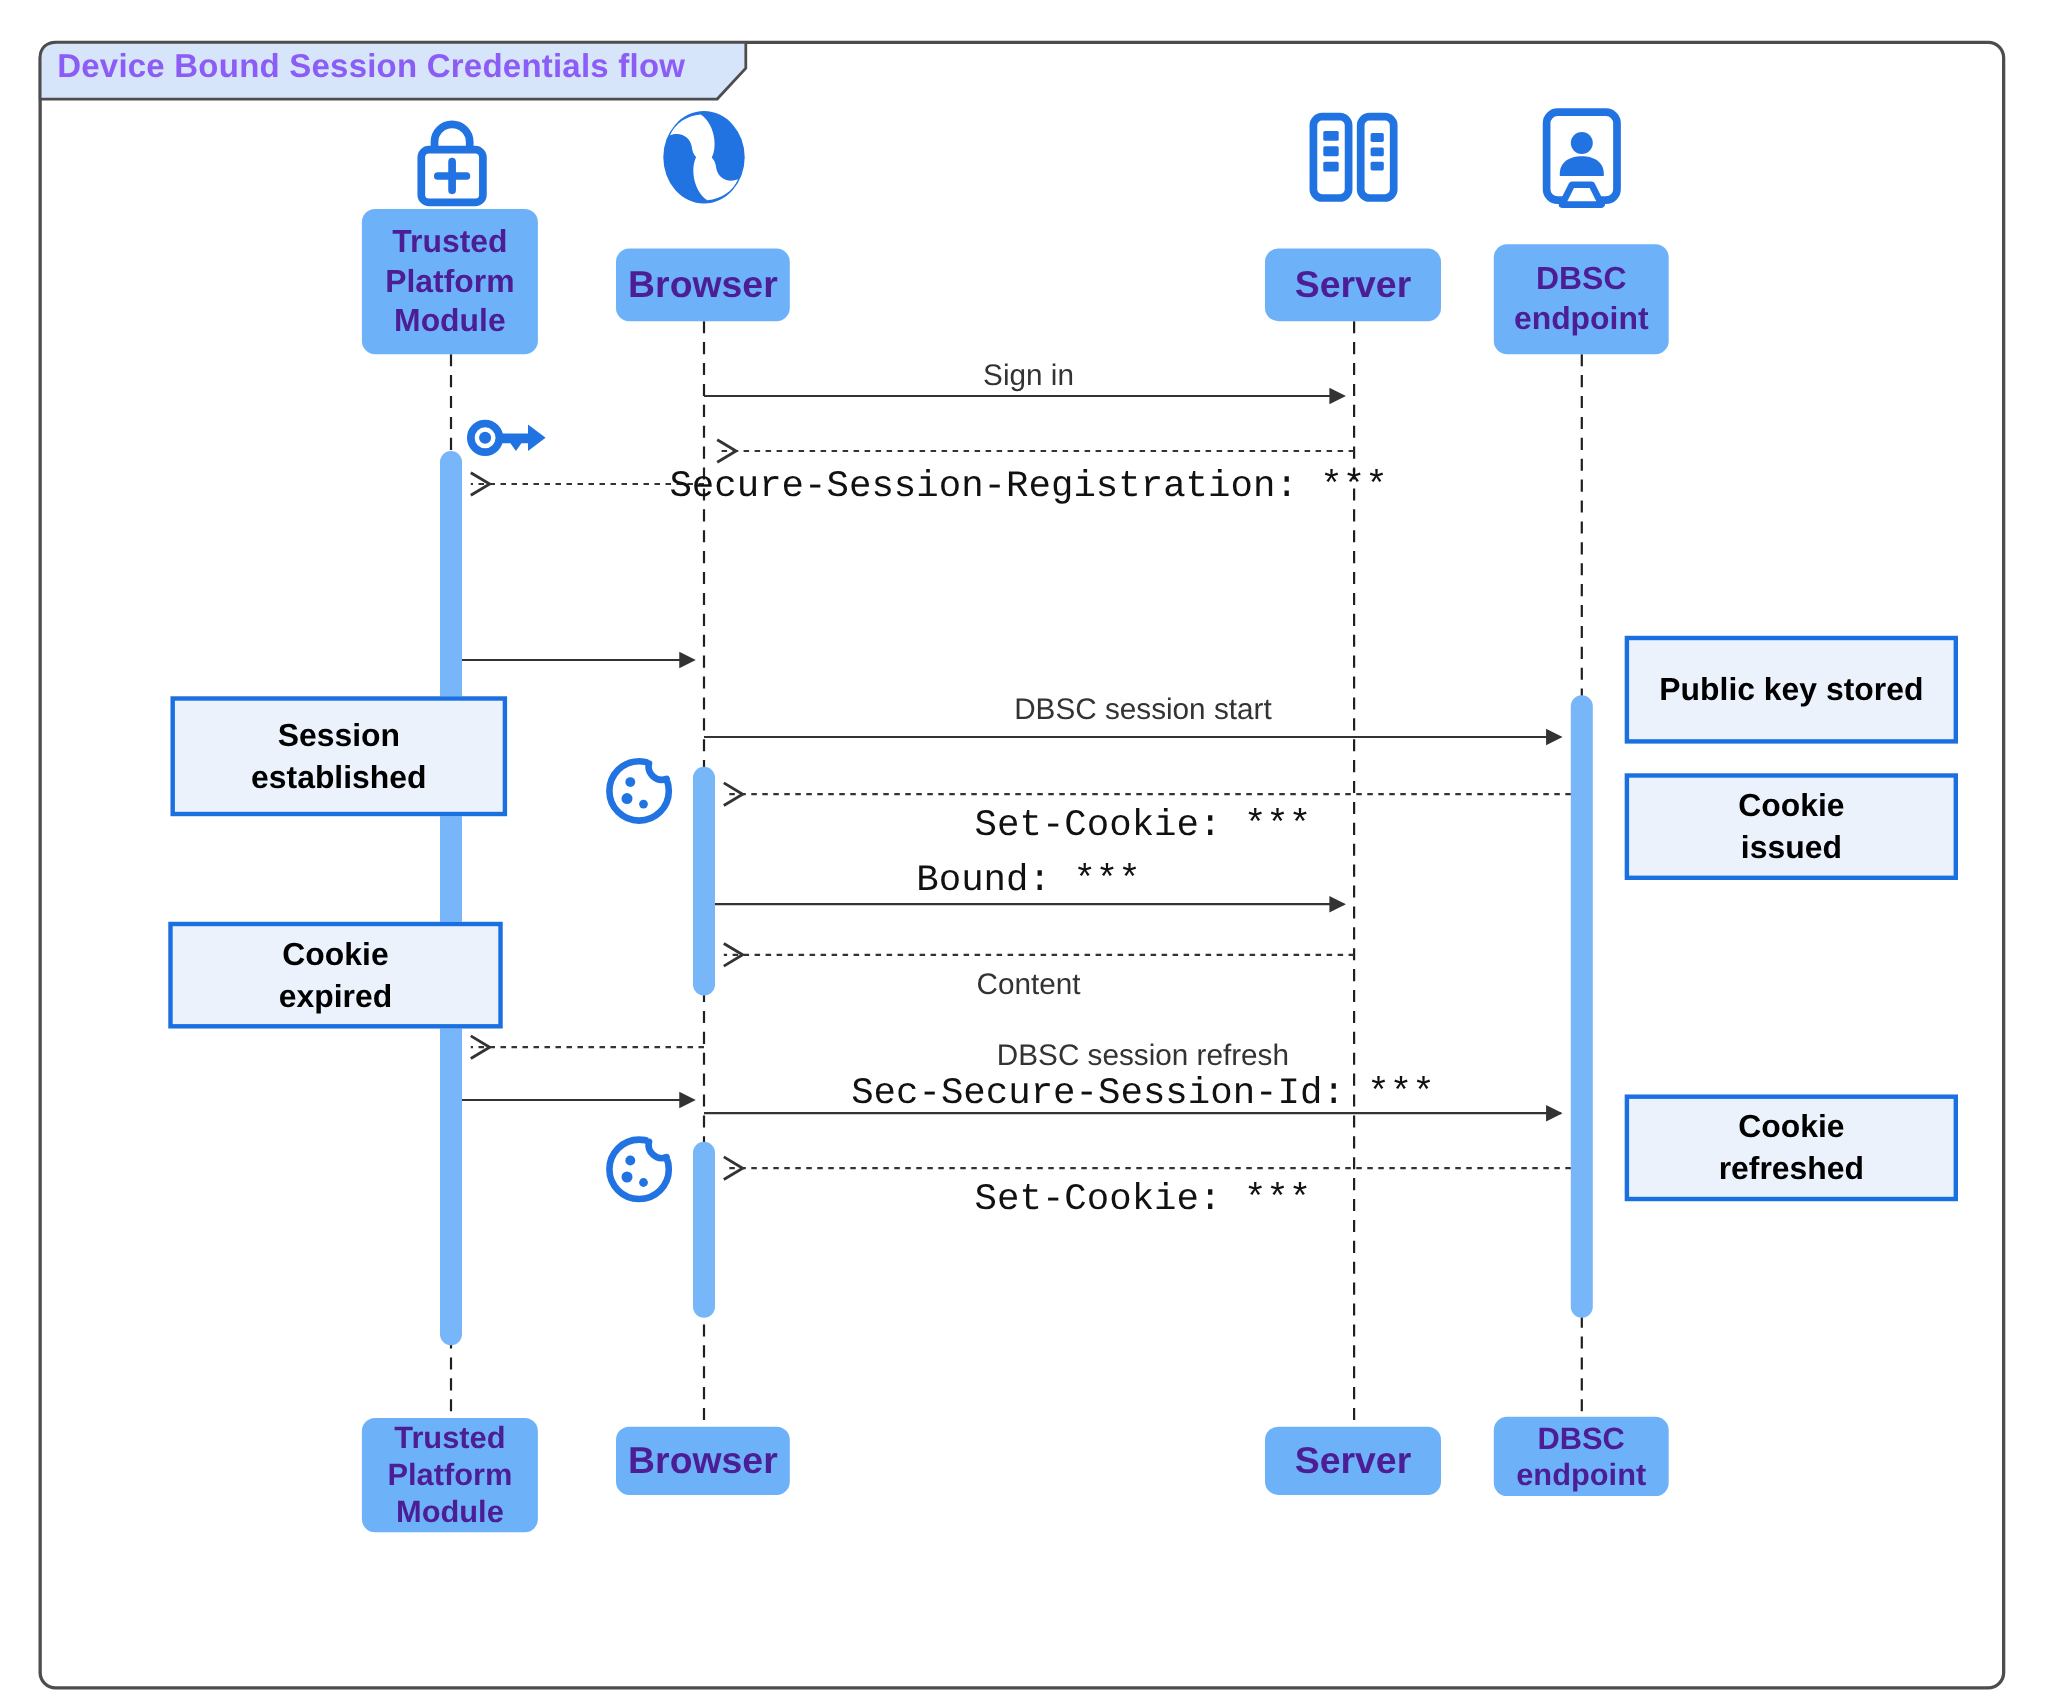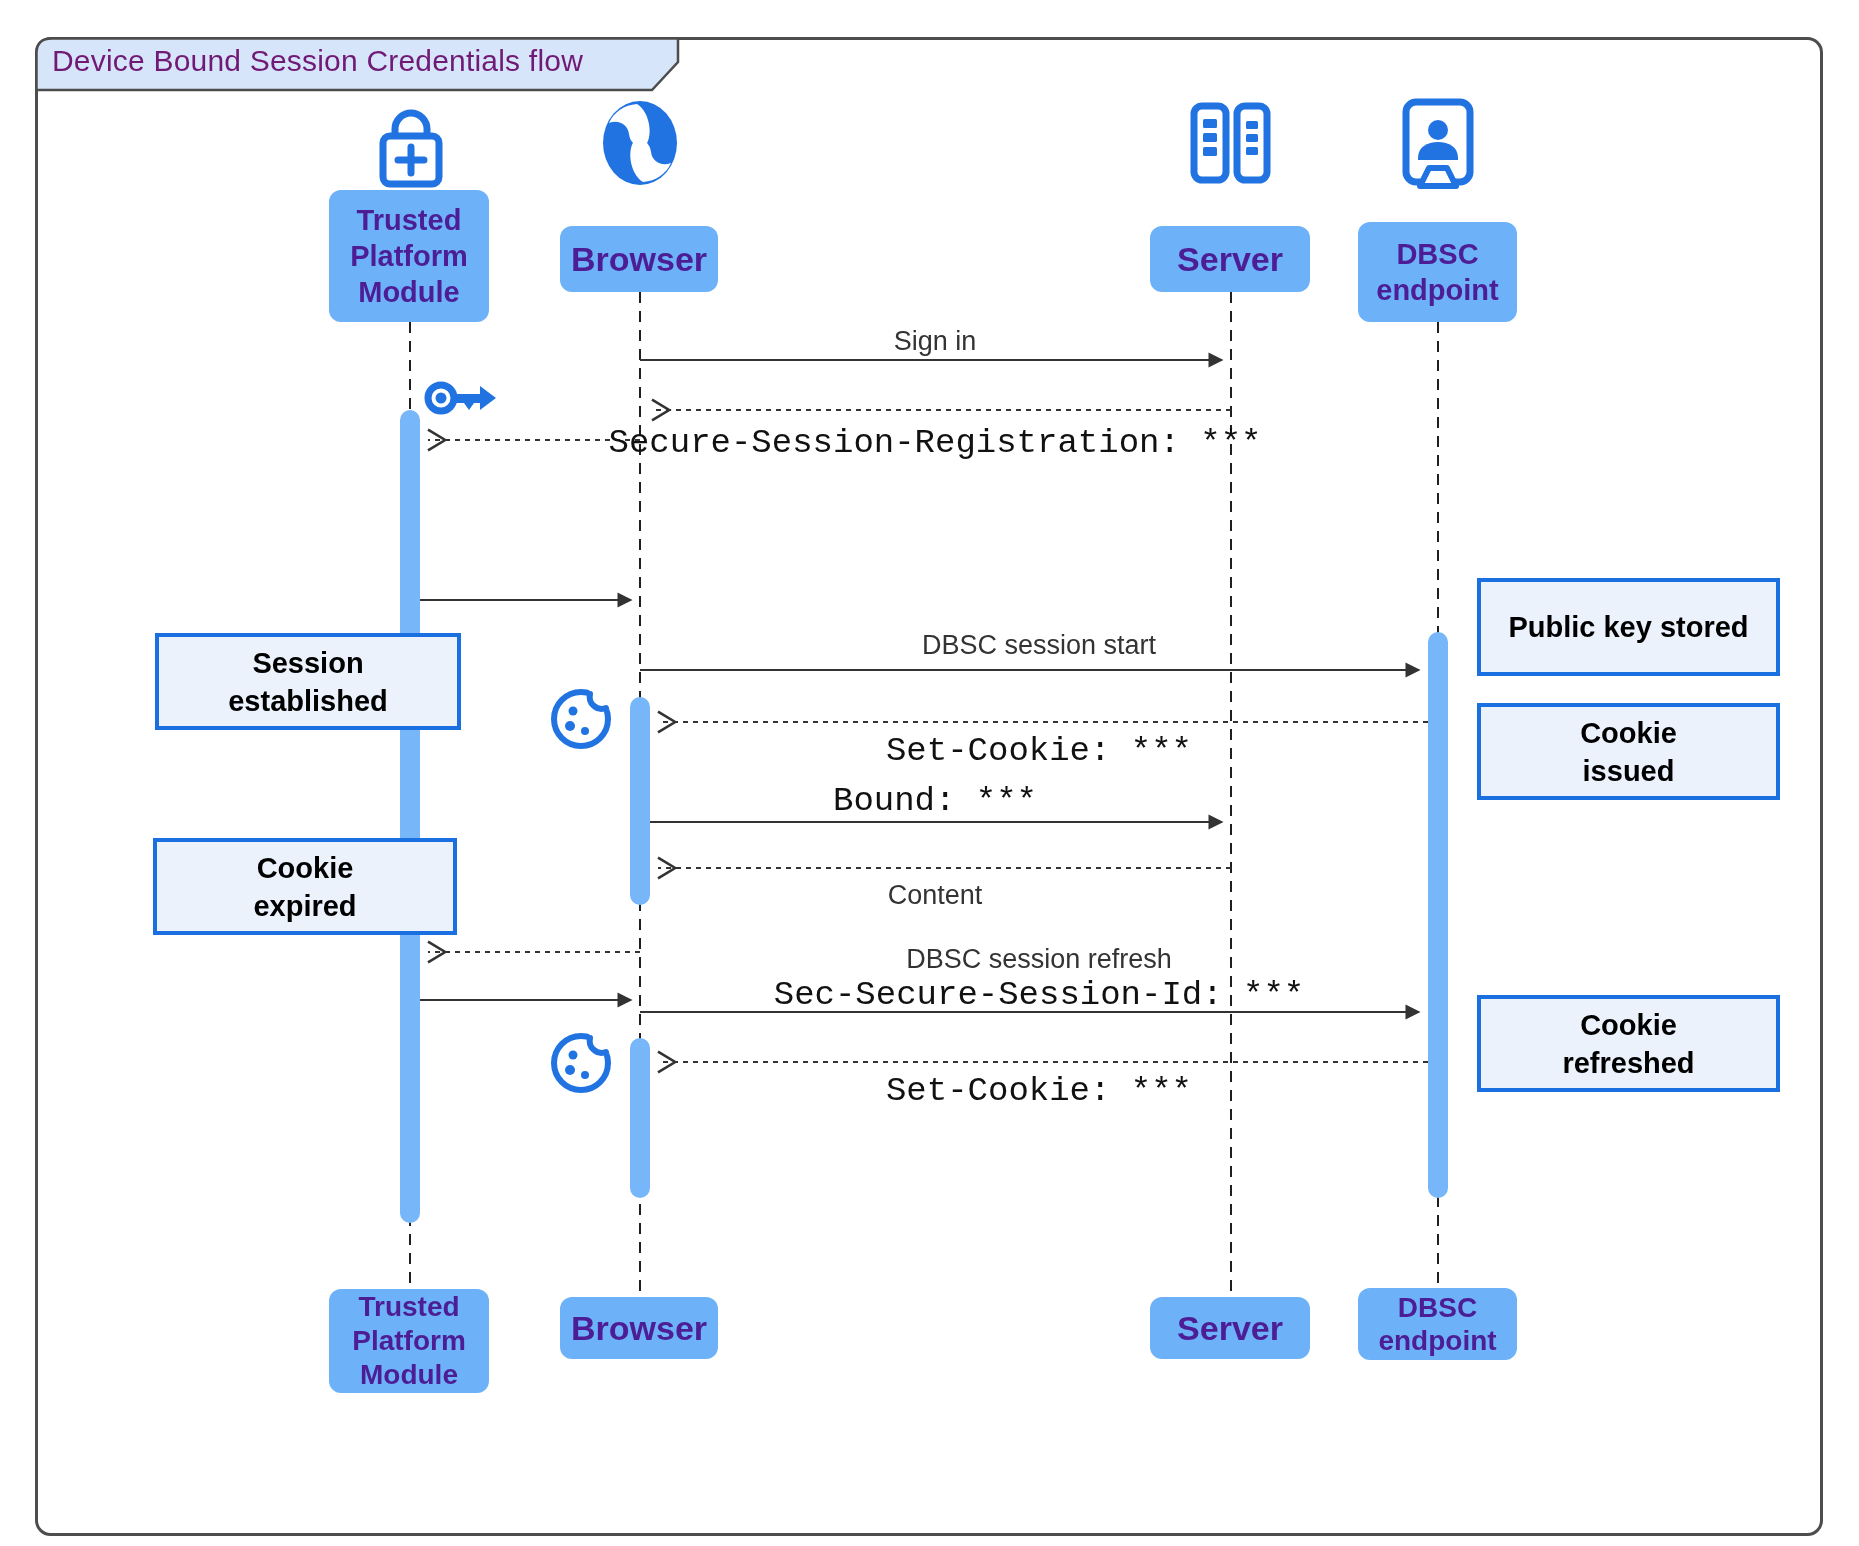--- a/index.html
+++ b/index.html
@@ -17,21 +17,21 @@
   .ln{stroke:#1f1f1f;stroke-width:2;stroke-dasharray:11 8;fill:none}
   .ar{stroke:var(--arrow);stroke-width:2;fill:none}
   .ard{stroke:var(--arrow);stroke-width:2;stroke-dasharray:5 5;fill:none}
   .act{fill:var(--act)}
   .ic-s{stroke:var(--accent);fill:none;stroke-linecap:round;stroke-linejoin:round}
   .ic-sw{stroke:var(--accent);fill:#fff;stroke-linecap:round;stroke-linejoin:round}
   .ic-f{fill:var(--accent)}
   .ic-w{fill:#fff}
   
   .abs{position:absolute}
-  .title{left:52px;top:44px;font-size:30px;font-weight:normal;color:#701a75;letter-spacing:.2px}
+  .title{left:52px;top:44px;font-size:30px;font-weight:bold;color:#8b5cf6;letter-spacing:.2px}
   .actor{background:var(--actor);border-radius:12px;display:flex;align-items:center;justify-content:center;
          text-align:center;font-weight:bold;color:#4c1d95;white-space:pre-line}
   .actor.top3{font-size:29px;line-height:36px}
   .actor.one{font-size:34px}
   .actor.two{font-size:29px;line-height:36px}
   .actor.b3{font-size:28px;line-height:34px}
   .actor.b2{font-size:28px;line-height:33px}
   .note{background:var(--notef);border:4px solid var(--noteb);display:flex;align-items:center;justify-content:center;
         text-align:center;font-weight:bold;font-size:29px;line-height:38px;color:#000;white-space:pre-line}
   .msg{transform:translateX(-50%);white-space:nowrap;text-align:center}
@@ -145,21 +145,21 @@
 endpoint</div>
 
   <div class="abs actor b3" style="left:329px;top:1289px;width:160px;height:104px">Trusted
 Platform
 Module</div>
   <div class="abs actor one" style="left:560px;top:1297px;width:158px;height:62px">Browser</div>
   <div class="abs actor one" style="left:1150px;top:1297px;width:160px;height:62px">Server</div>
   <div class="abs actor b2" style="left:1358px;top:1288px;width:159px;height:72px">DBSC
 endpoint</div>
 
-  <div class="abs note" style="left:155px;top:633px;width:306px;height:97px">Session
+  <div class="abs note" style="left:155px;top:633px;width:306px;height:109px">Session
 established</div>
   <div class="abs note" style="left:153px;top:838px;width:304px;height:97px">Cookie
 expired</div>
   <div class="abs note" style="left:1477px;top:578px;width:303px;height:98px">Public key stored</div>
   <div class="abs note" style="left:1477px;top:703px;width:303px;height:97px">Cookie
 issued</div>
   <div class="abs note" style="left:1477px;top:995px;width:303px;height:97px">Cookie
 refreshed</div>
 
   <div class="abs msg sans" style="left:935px;top:326px">Sign in</div>

